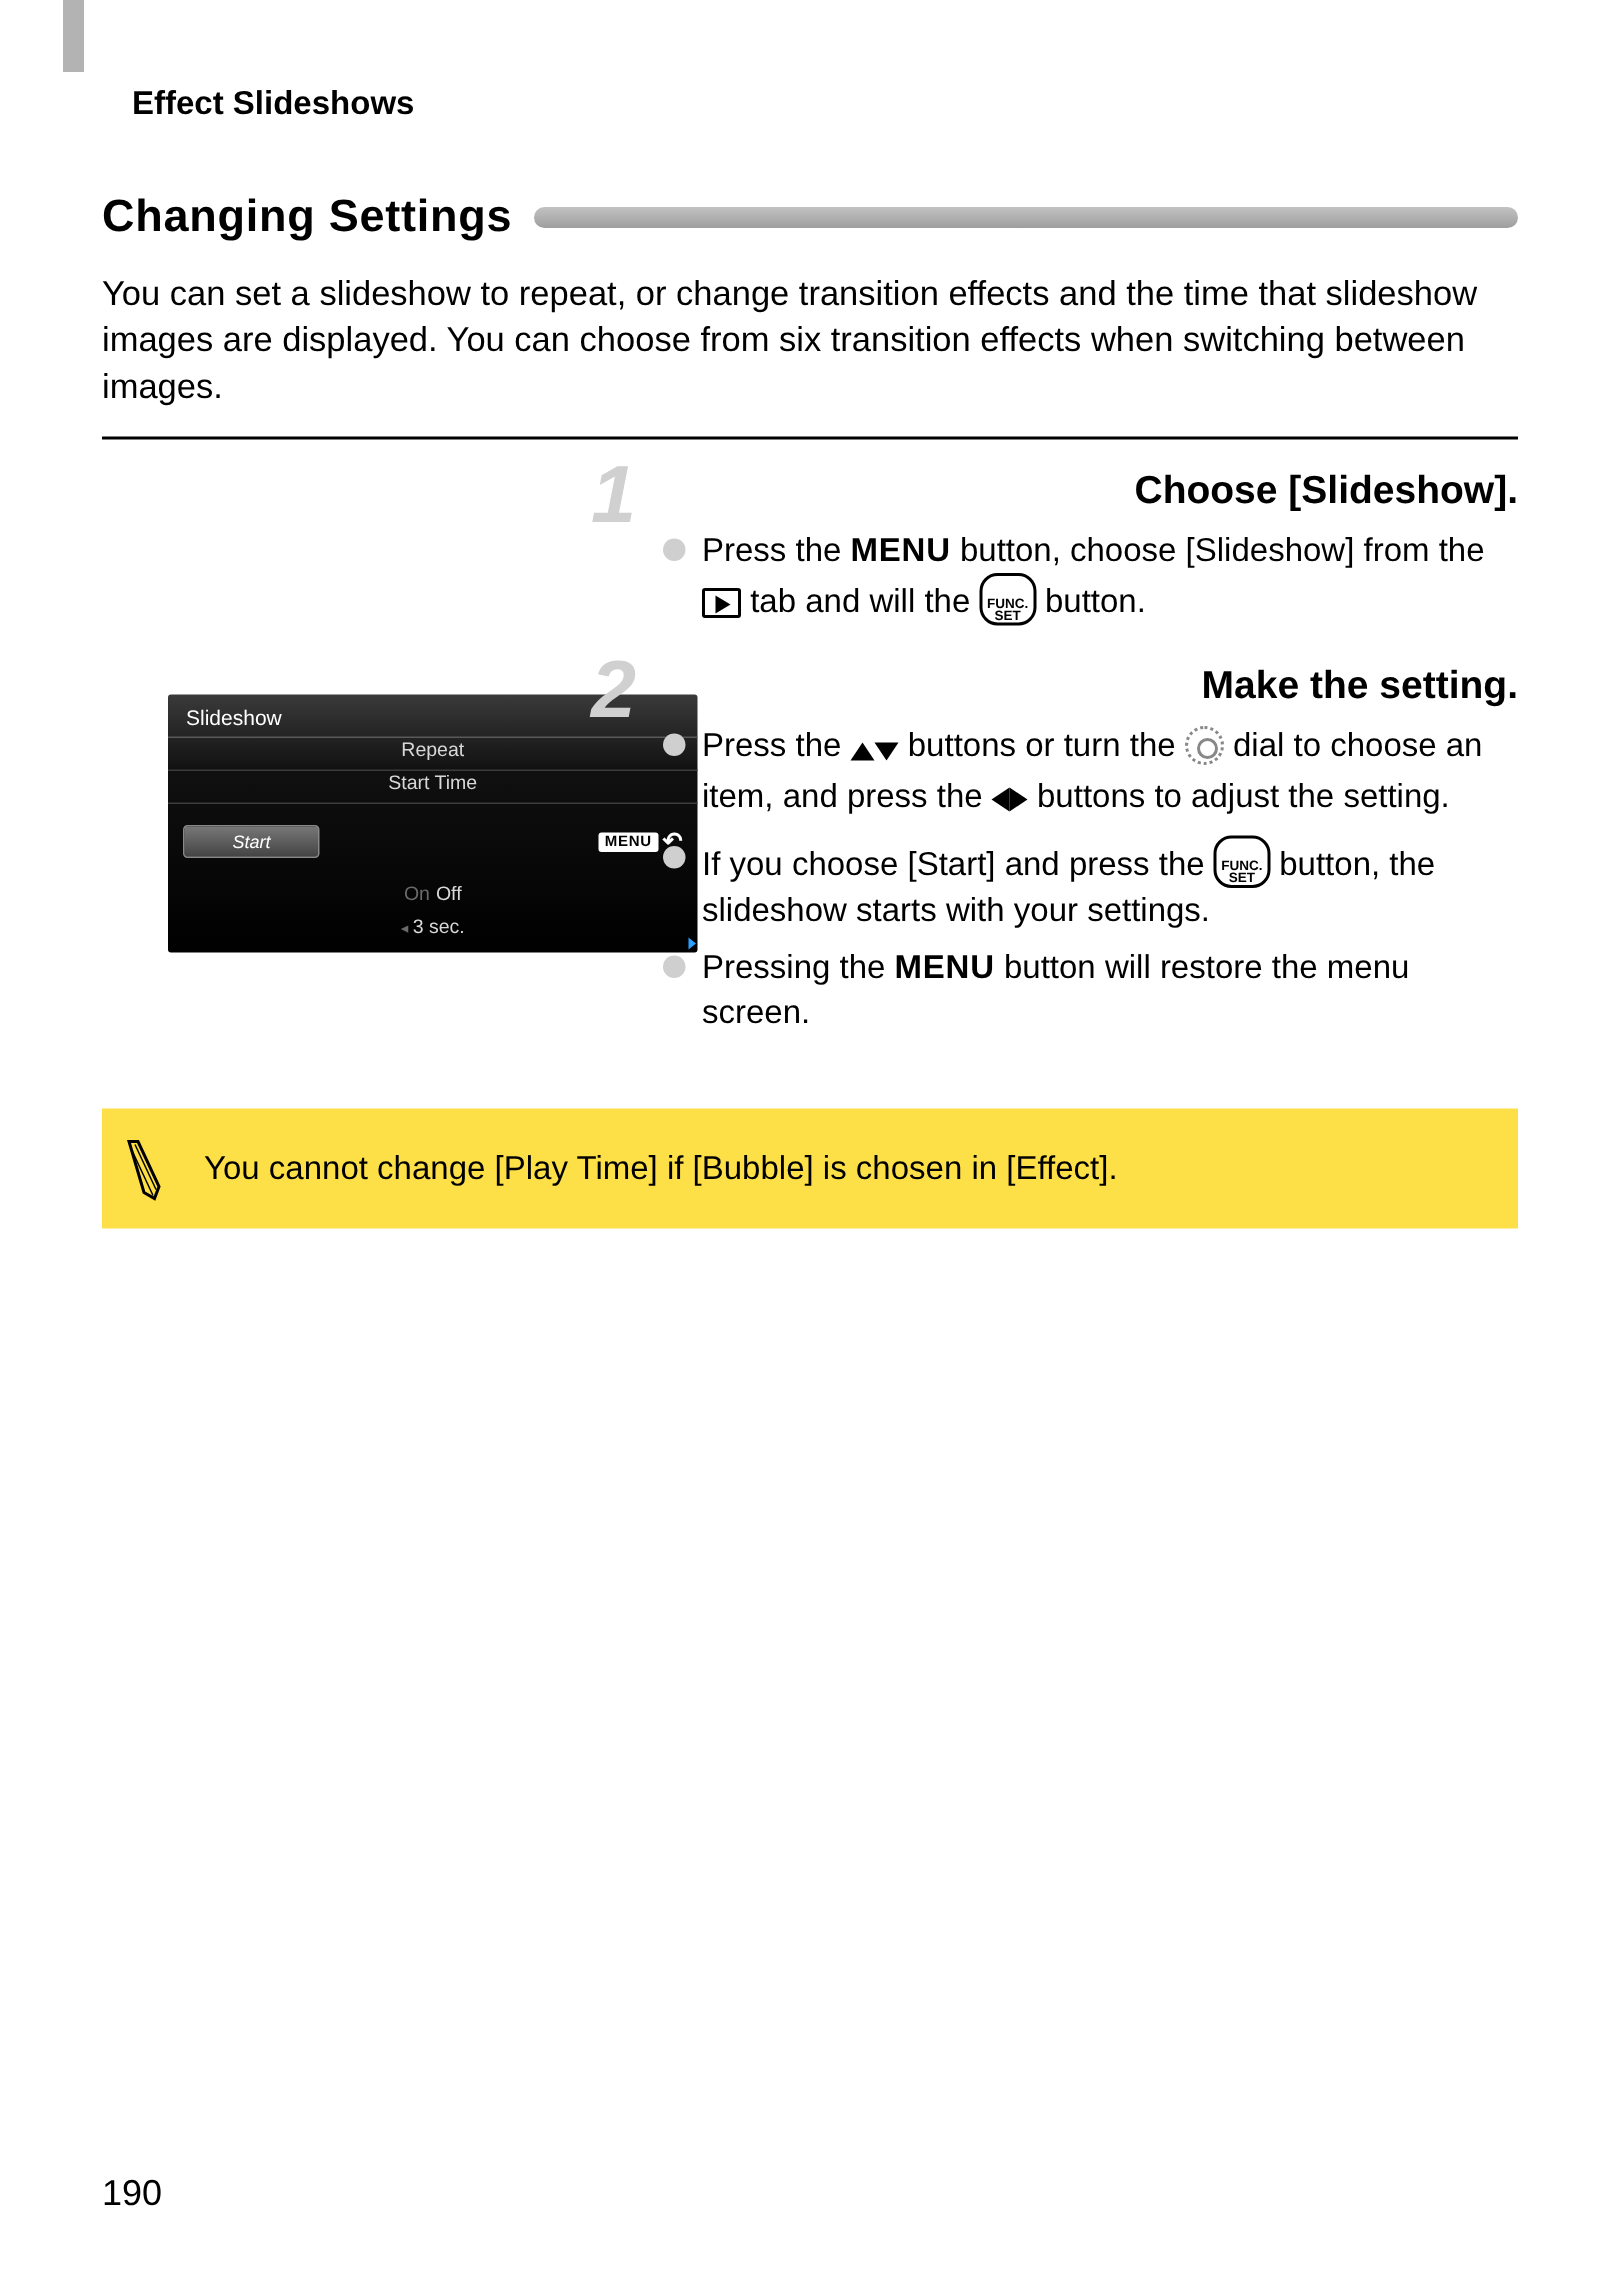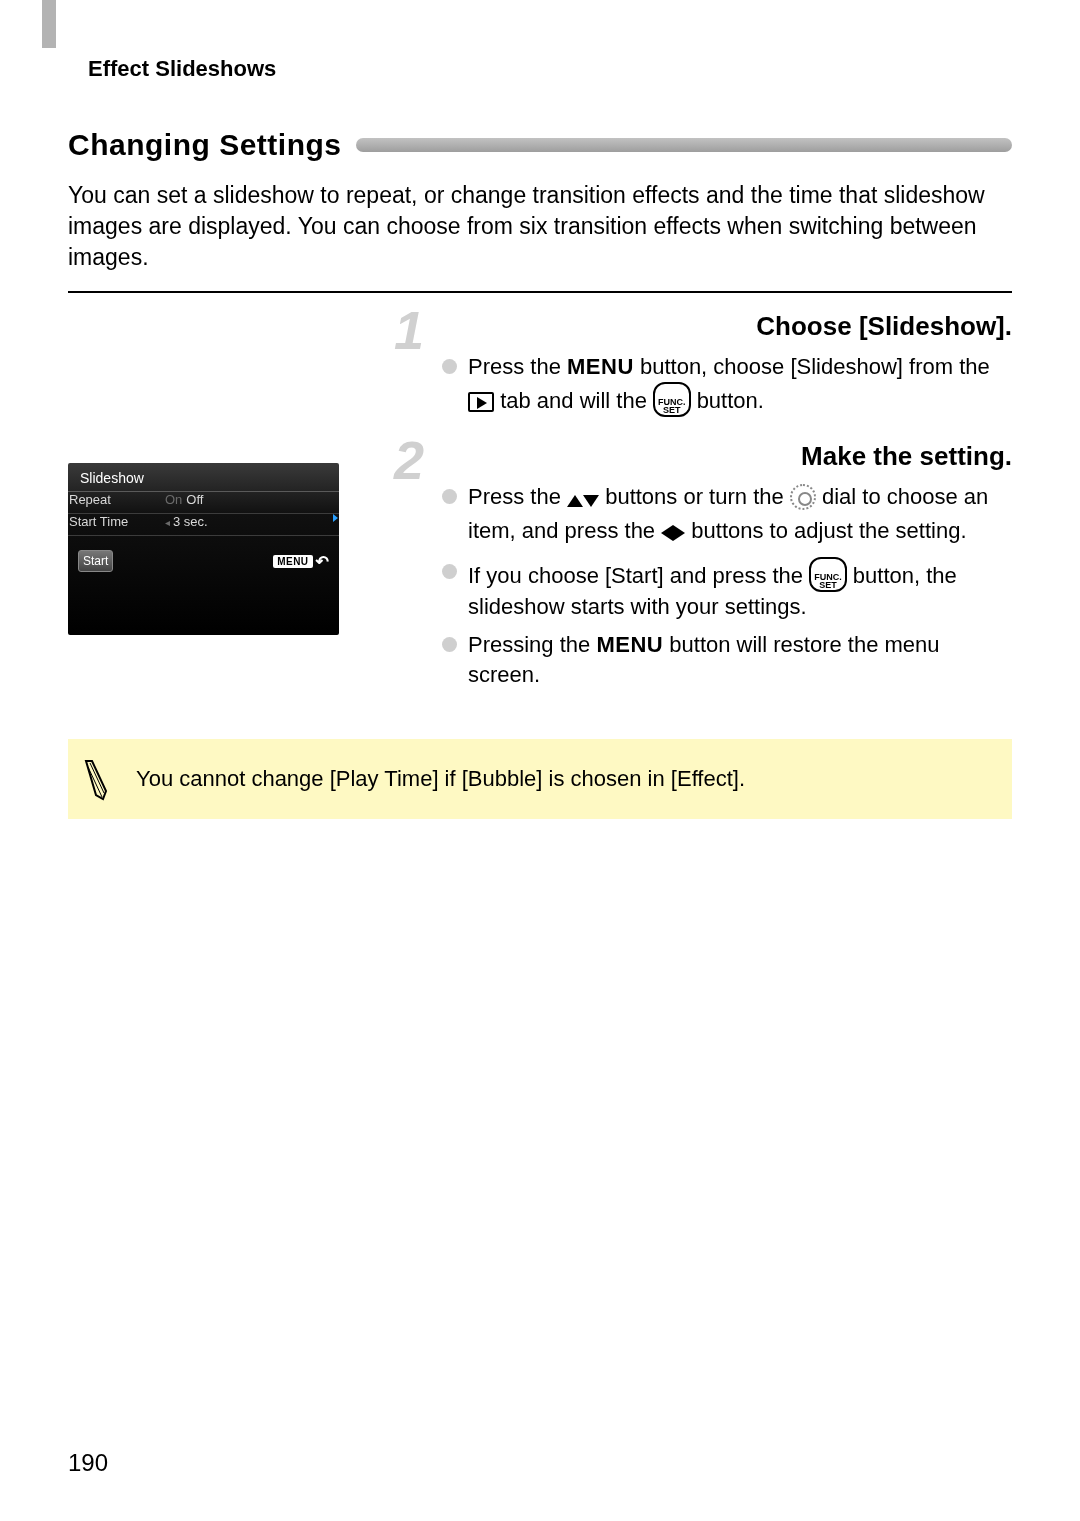--- a/index.html
+++ b/index.html
@@ -64,39 +64,42 @@
   }
 
   
   .lcd-wrap {
     width: 300px;
     flex: 0 0 300px;
     padding-top: 152px;
   }
   .lcd {
     position: relative;
-    width: 271px;
+    width: 353px;
     height: 172px;
     background: linear-gradient(to bottom, #3a3a3a 0%, #101010 30%, #000 100%);
     border-radius: 2px;
     color: #e8e8e8;
     font-family: Arial, Helvetica, sans-serif;
+    margin-left: 44px;
   }
   .lcd-title {
     padding: 7px 12px 5px;
     font-size: 14px;
     color: #fff;
     border-bottom: 1px solid #5a5a5a;
   }
   .lcd-row {
     display: flex;
+    align-items: center;
     font-size: 13px;
     padding: 0 1px;
     height: 22px;
     border-bottom: 1px solid #3c3c3c;
+    flex-direction: column;
   }
   .lcd-row:last-of-type { border-bottom: none; }
   .lcd-label { flex: 0 0 96px; color: #d8d8d8; }
   .lcd-value { flex: 1; color: #d8d8d8; text-align: left; }
   .lcd-value .dim { color: #6a6a6a; margin-right: 4px; }
   .lcd-value .pre { color: #6a6a6a; margin-right: 3px; font-size: 10px; }
   .lcd-arrow-r {
     width: 0; height: 0;
     border-top: 4px solid transparent;
     border-bottom: 4px solid transparent;
@@ -106,23 +109,24 @@
   .lcd-footer {
     display: flex;
     align-items: center;
     padding: 14px 10px 6px;
     gap: 8px;
   }
   .lcd-start {
     background: linear-gradient(to bottom, #777, #444);
     color: #fff;
     font-size: 12px;
-    padding: 3px 4px;
+    padding: 3px 32px;
     border-radius: 3px;
     border: 1px solid #888;
+    font-style: italic;
   }
   .lcd-menu-back {
     margin-left: auto;
     display: flex;
     align-items: center;
     gap: 3px;
   }
   .lcd-menu-badge {
     background: #fff;
     color: #000;
@@ -236,21 +240,21 @@
     position: absolute;
     left: 6px; top: 6px;
     width: 10px; height: 10px;
     border: 2px solid #888;
     border-radius: 50%;
   }
 
   
   .note {
     margin-top: 26px;
-    background: #fef9c3;
+    background: #fde047;
     display: flex;
     align-items: center;
     gap: 22px;
     padding: 18px 22px 18px 10px;
   }
   .note-icon {
     width: 36px; height: 44px;
     position: relative;
     flex: 0 0 36px;
   }

